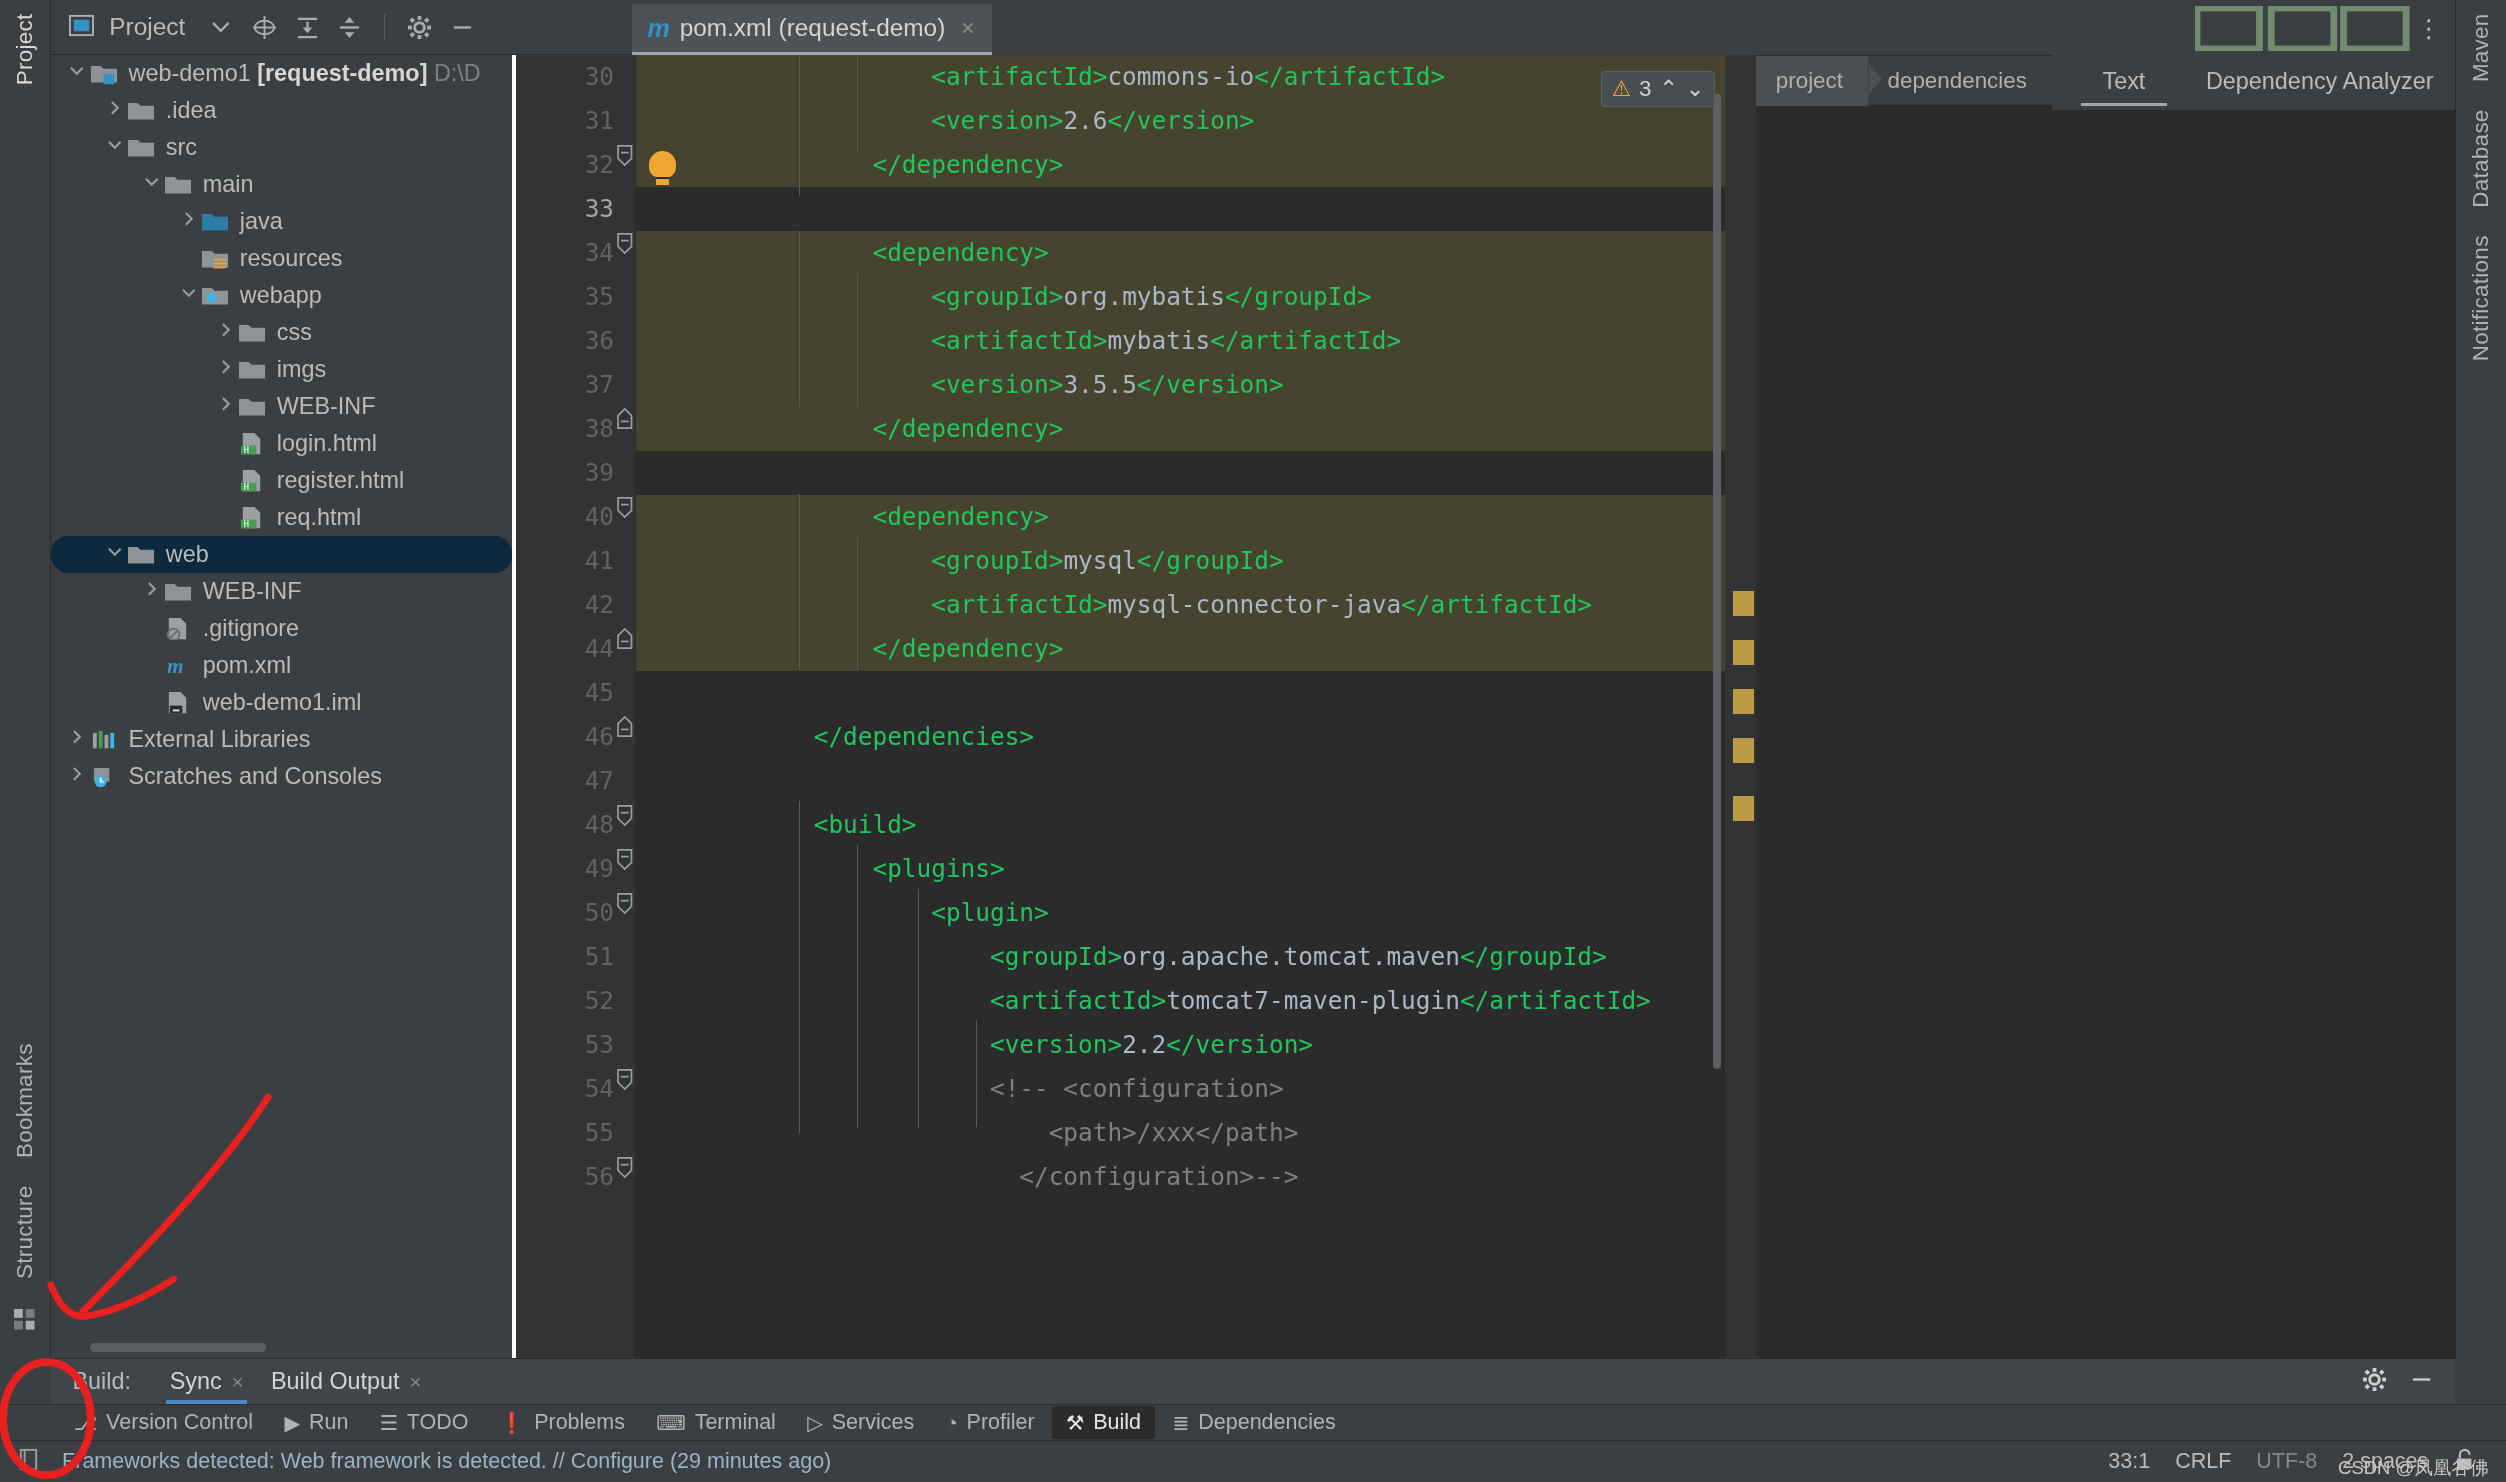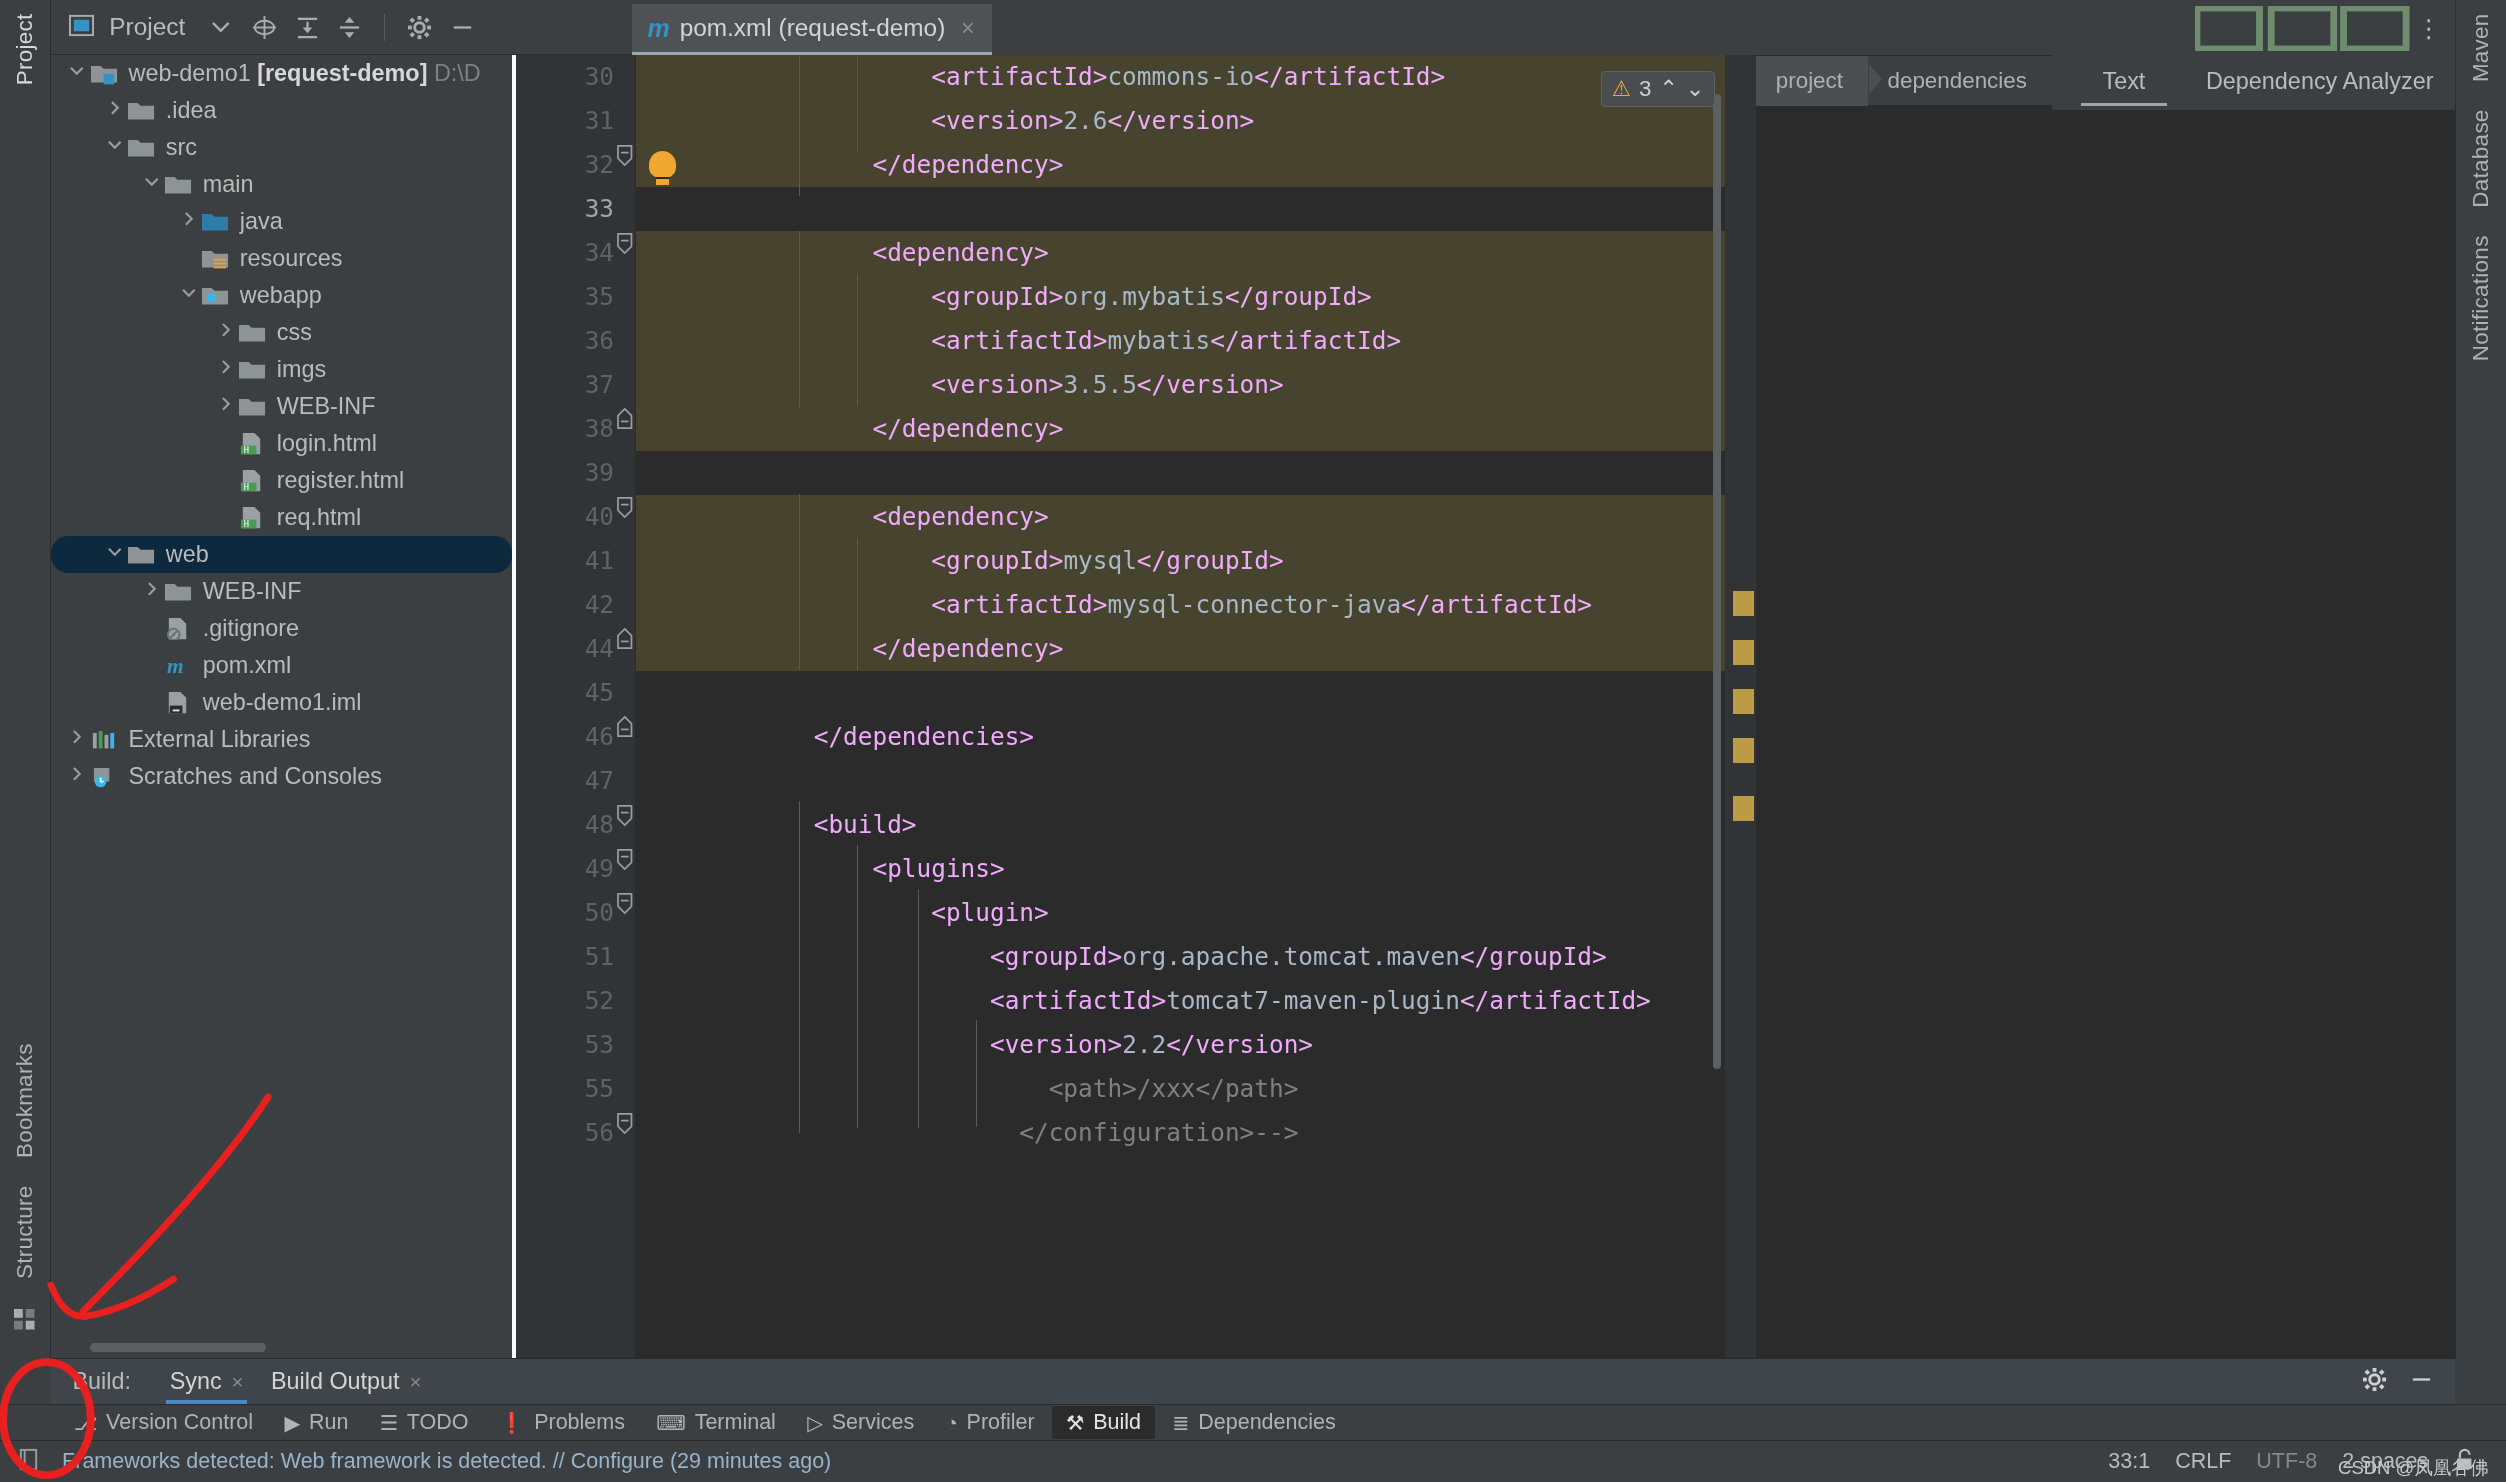--- a/index.html
+++ b/index.html
@@ -157,21 +157,21 @@
   .lnum {
     position: absolute; left: 0; width: 98px; text-align: right;
     color: #606366; font-size: 24.4px;
   }
   .lnum.cur { color: #a4a3a3; }
   .ctext { position: absolute; left: 239px; }
   .hl-band {
     position: absolute; left: 120px; right: 0; top: 0; height: 44px;
     background: #5c5a32; opacity: .55;
   }
-  .tag { color: #f0abfc; }
+  .tag { color: #22c55e; }
   .val { color: #a9b7c6; }
   .cmt { color: #808080; }
   .foldmark {
     position: absolute; width: 21.5px; height: 25px; left: 98px;
     color: #9a9da0; font-size: 17.6px; text-align: center; line-height: 25px;
   }
   .bulb {
     position: absolute; left: 133px; width: 27px; height: 27px; top: 7.8px;
     background: #f0a732; border-radius: 50% 50% 40% 40%;
   }
@@ -643,20 +643,24 @@
                   <path d="M3 3 h14 v13 L10 23 L3 16 z" fill="none" stroke="#9a9da0" stroke-width="1.8"></path>
                   <line x1="6" y1="10" x2="14" y2="10" stroke="#9a9da0" stroke-width="1.8"></line>
                 </svg></span><span class="ctext"><span class="val">        </span><span class="tag">&lt;plugins&gt;</span></span></div>
             <div class="cline"><span class="lnum">50</span><span class="foldmark"><svg width="19.5" height="25" viewBox="0 0 20 26">
                   <path d="M3 3 h14 v13 L10 23 L3 16 z" fill="none" stroke="#9a9da0" stroke-width="1.8"></path>
                   <line x1="6" y1="10" x2="14" y2="10" stroke="#9a9da0" stroke-width="1.8"></line>
                 </svg></span><span class="ctext"><span class="val">            </span><span class="tag">&lt;plugin&gt;</span></span></div>
             <div class="cline"><span class="lnum">51</span><span class="ctext"><span class="val">                </span><span class="tag">&lt;groupId&gt;</span><span class="val">org.apache.tomcat.maven</span><span class="tag">&lt;/groupId&gt;</span></span></div>
             <div class="cline"><span class="lnum">52</span><span class="ctext"><span class="val">                </span><span class="tag">&lt;artifactId&gt;</span><span class="val">tomcat7-maven-plugin</span><span class="tag">&lt;/artifactId&gt;</span></span></div>
             <div class="cline"><span class="lnum">53</span><span class="ctext"><span class="val">                </span><span class="tag">&lt;version&gt;</span><span class="val">2.2</span><span class="tag">&lt;/version&gt;</span></span></div>
+            <div class="cline"><span class="lnum">54</span><span class="foldmark"><svg width="19.5" height="25" viewBox="0 0 20 26">
+                  <path d="M3 3 h14 v13 L10 23 L3 16 z" fill="none" stroke="#9a9da0" stroke-width="1.8"></path>
+                  <line x1="6" y1="10" x2="14" y2="10" stroke="#9a9da0" stroke-width="1.8"></line>
+                </svg></span><span class="ctext"><span class="cmt">                &lt;!-- &lt;configuration&gt;</span></span></div>
             <div class="cline"><span class="lnum">55</span><span class="ctext"><span class="cmt">                    &lt;path&gt;/xxx&lt;/path&gt;</span></span></div>
             <div class="cline"><span class="lnum">56</span><span class="foldmark"><svg width="19.5" height="25" viewBox="0 0 20 26">
                   <path d="M3 3 h14 v13 L10 23 L3 16 z" fill="none" stroke="#9a9da0" stroke-width="1.8"></path>
                   <line x1="6" y1="10" x2="14" y2="10" stroke="#9a9da0" stroke-width="1.8"></line>
                 </svg></span><span class="ctext"><span class="cmt">                  &lt;/configuration&gt;--&gt;</span></span></div>
           </div>
 
         <div class="indent-guide" style="left:283px;height:141px;top:0;"></div>
         <div class="indent-guide" style="left:341px;height:98px;top:0;"></div>
         <div class="indent-guide" style="left:283px;height:176px;top:176px;"></div>

